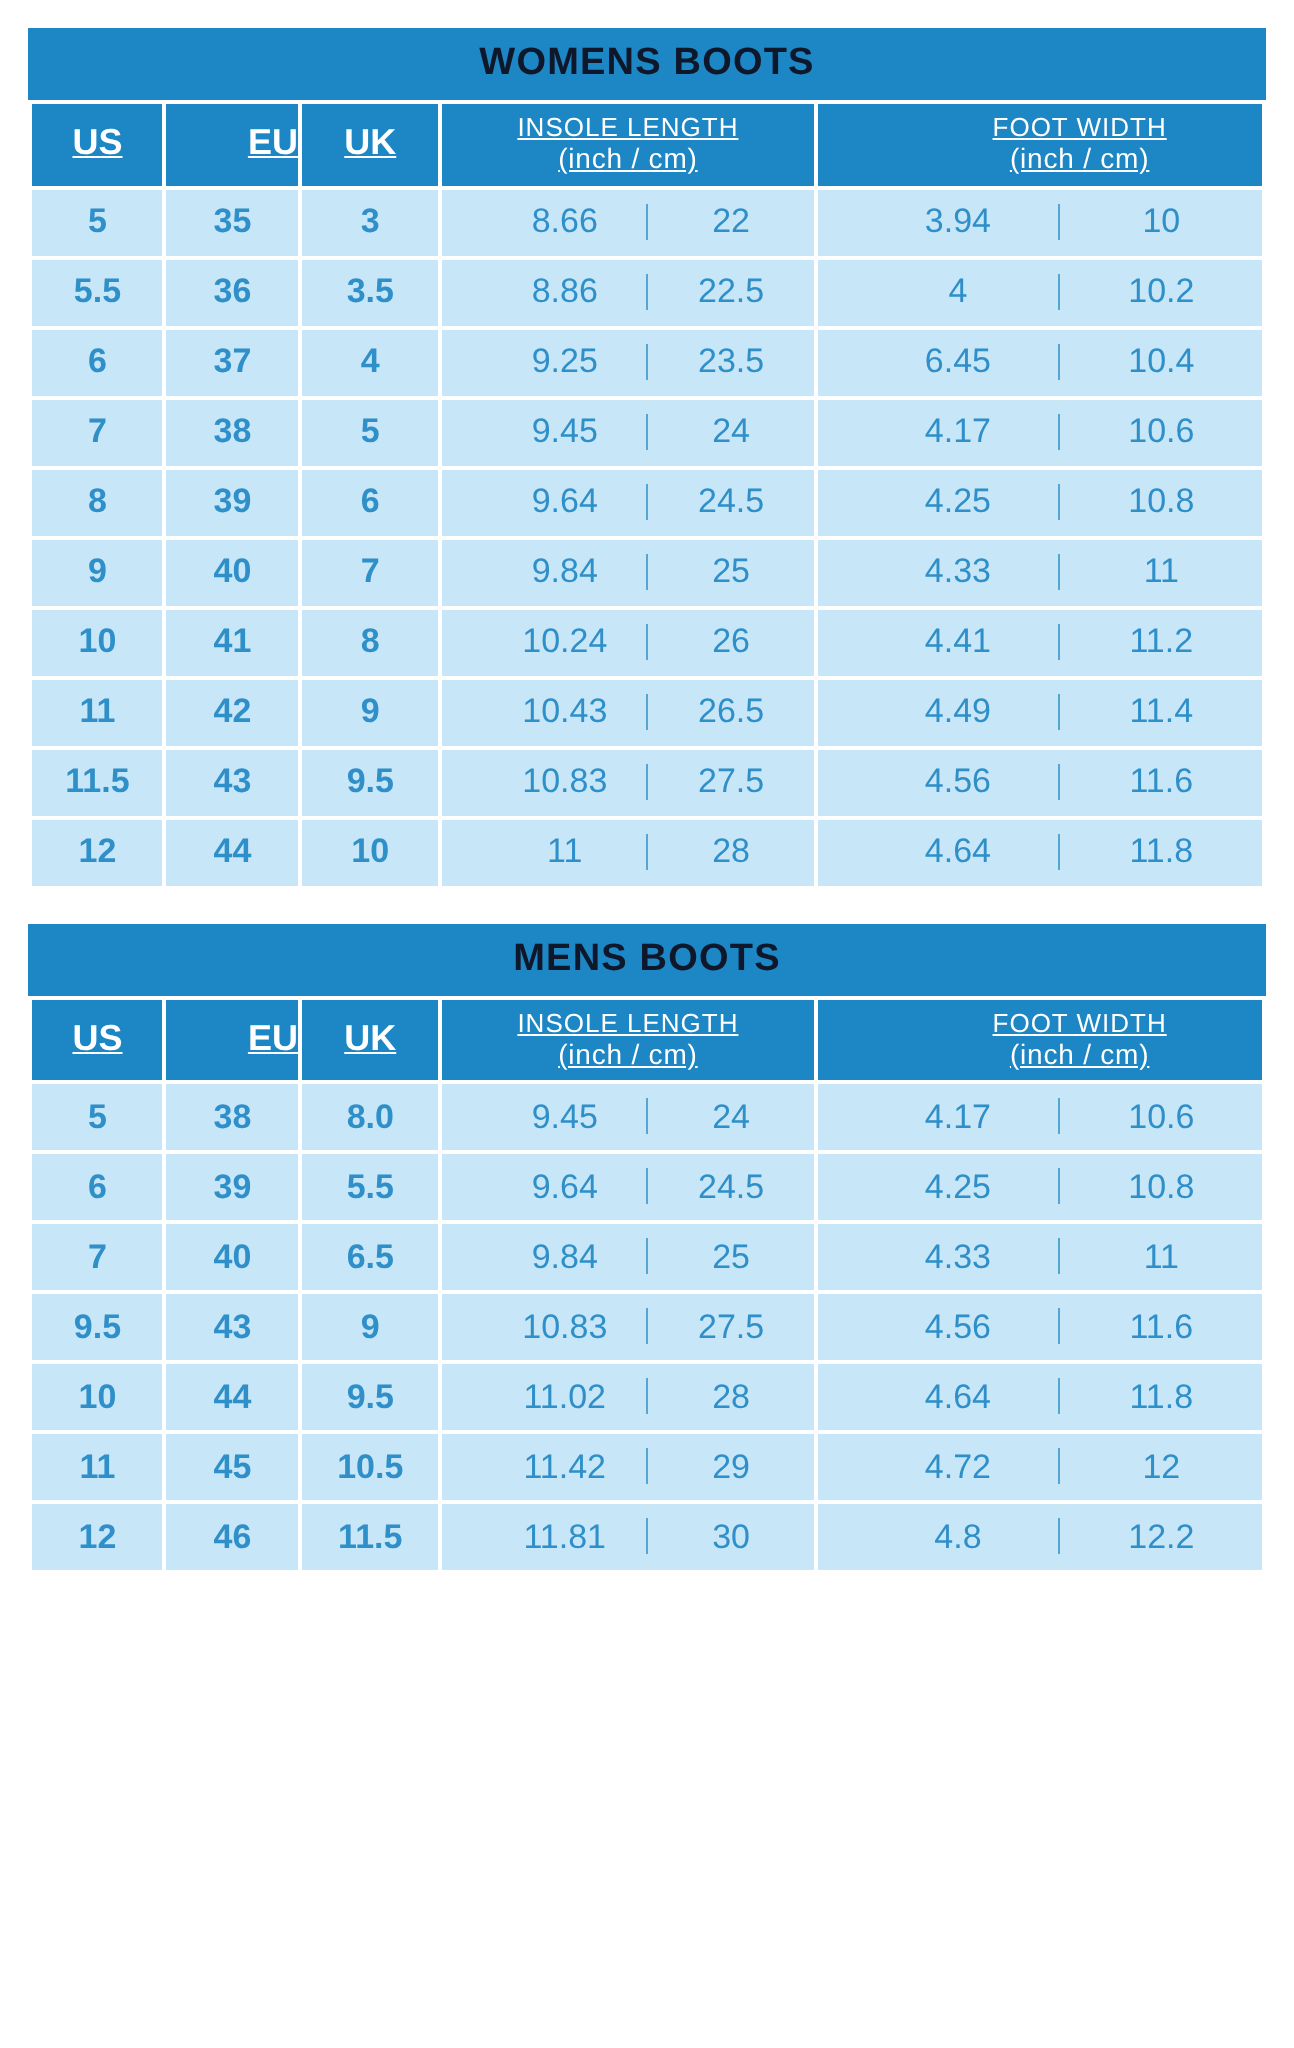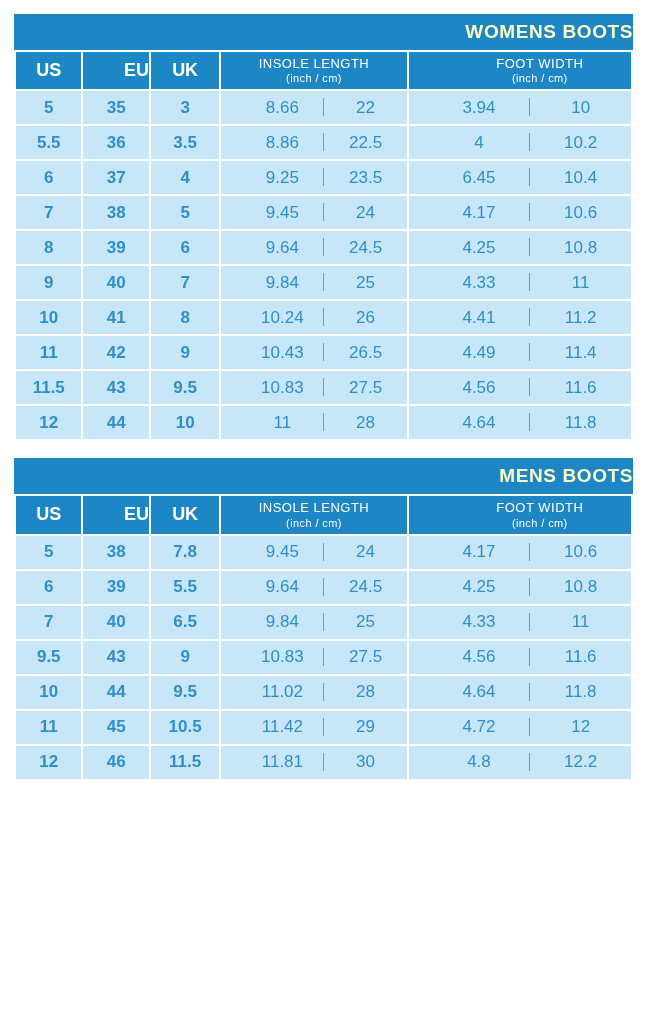--- a/index.html
+++ b/index.html
@@ -22,59 +22,60 @@
     display: flex;
     flex-direction: column;
     gap: 17px;
   }
   .table-block {
     width: 100%;
     background: #ffffff;
   }
   .table-title {
     background: #1d86c4;
-    color: #fef9c3;
-    text-align: right;
+    color: #0f172a;
+    text-align: center;
     font-size: 19px;
     font-weight: bold;
     letter-spacing: 0.6px;
     padding: 8px 0 9px 0;
     line-height: 1;
   }
   table {
     width: 100%;
     border-collapse: collapse;
     table-layout: fixed;
   }
   thead th {
     background: #1d86c4;
     color: #ffffff;
     font-weight: bold;
     border: 2px solid #ffffff;
     padding: 5px 0;
     line-height: 1.1;
     vertical-align: middle;
+    text-decoration: underline;
   }
   thead th.unit-head {
     font-size: 18px;
   }
   thead th.group-head {
     font-size: 12.5px;
     font-weight: normal;
     letter-spacing: 0.4px;
   }
   thead th.group-head .main {
     display: block;
     font-weight: normal;
     font-size: 13px;
     letter-spacing: 0.5px;
   }
   thead th.group-head .sub {
     display: block;
-    font-size: 11px;
+    font-size: 14px;
     font-weight: normal;
     margin-top: 1px;
   }
   tbody td {
     background: #c7e6f7;
     border: 2px solid #ffffff;
     text-align: center;
     color: #2f8fc9;
     font-size: 17px;
     font-weight: bold;
@@ -343,21 +344,21 @@
           <th class="group-head col-wid">
             <span class="main">FOOT WIDTH</span>
             <span class="sub">(inch / cm)</span>
           </th>
         </tr>
       </thead>
       <tbody>
         <tr>
           <td>5</td>
           <td>38</td>
-          <td>7.8</td>
+          <td>8.0</td>
           <td class="measure">
             <div class="pair">
               <span class="v">9.45</span>
               <span class="sep"></span>
               <span class="v">24</span>
             </div>
           </td>
           <td class="measure">
             <div class="pair">
               <span class="v">4.17</span>

